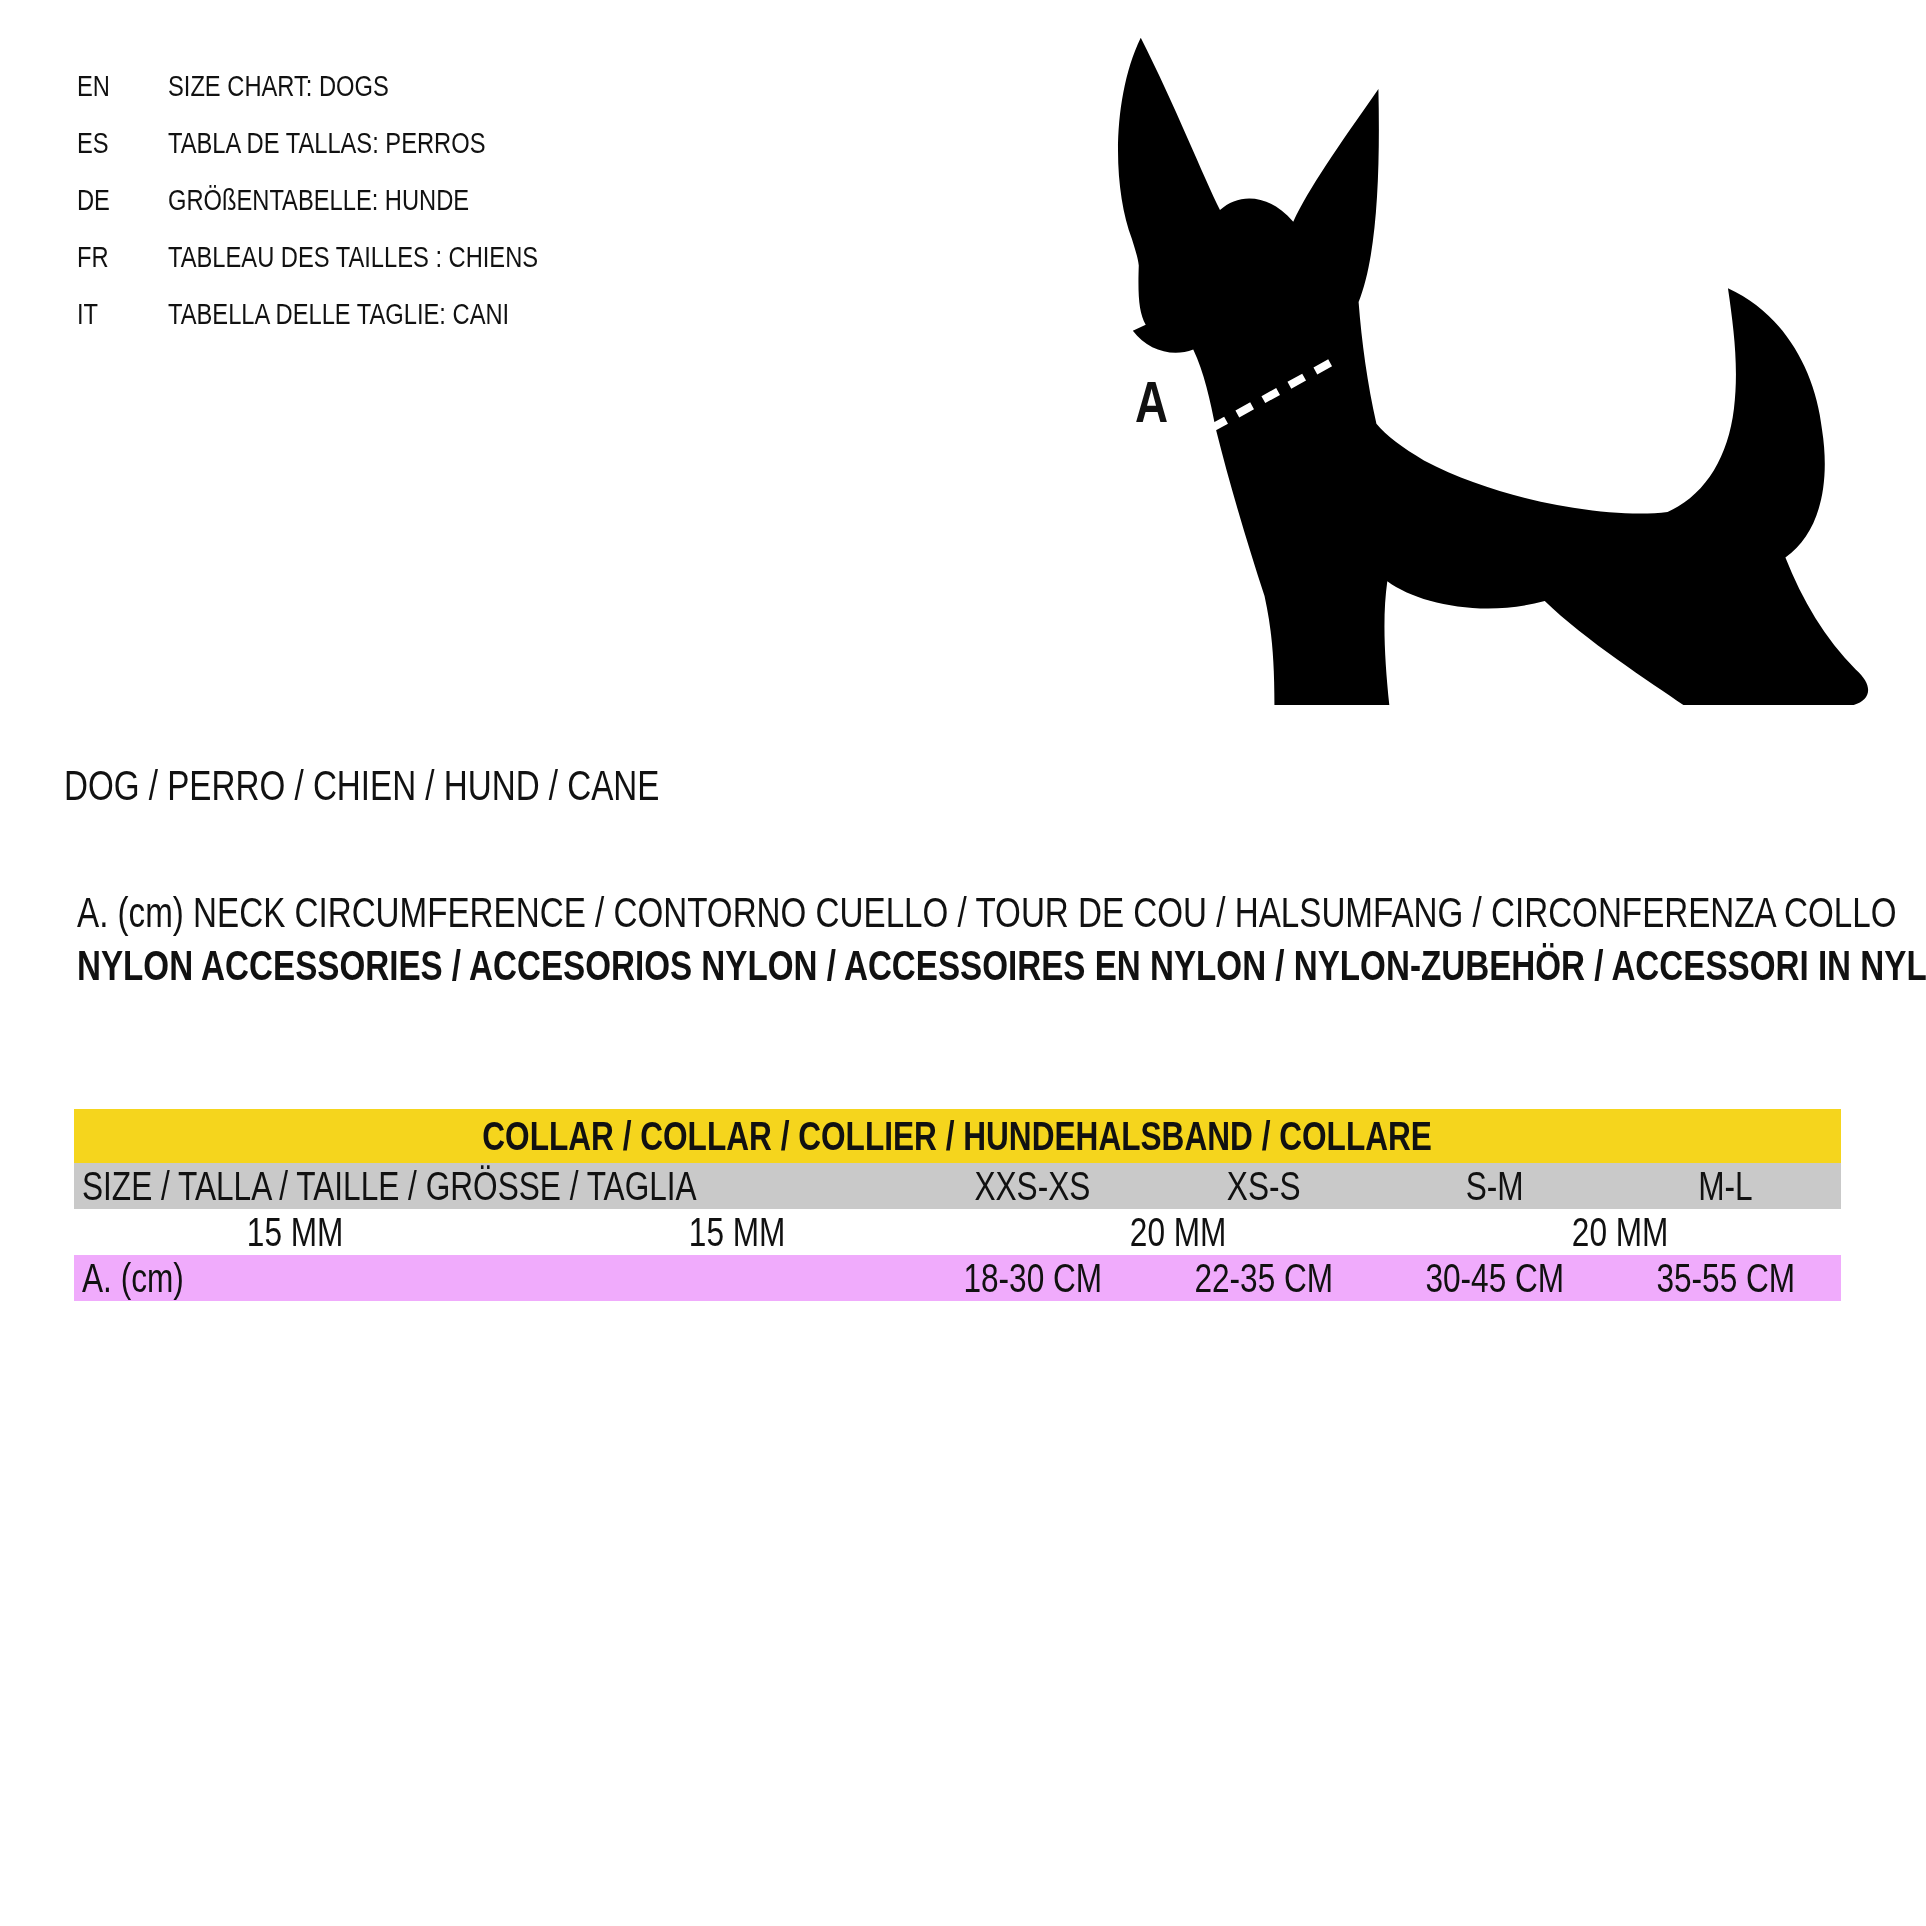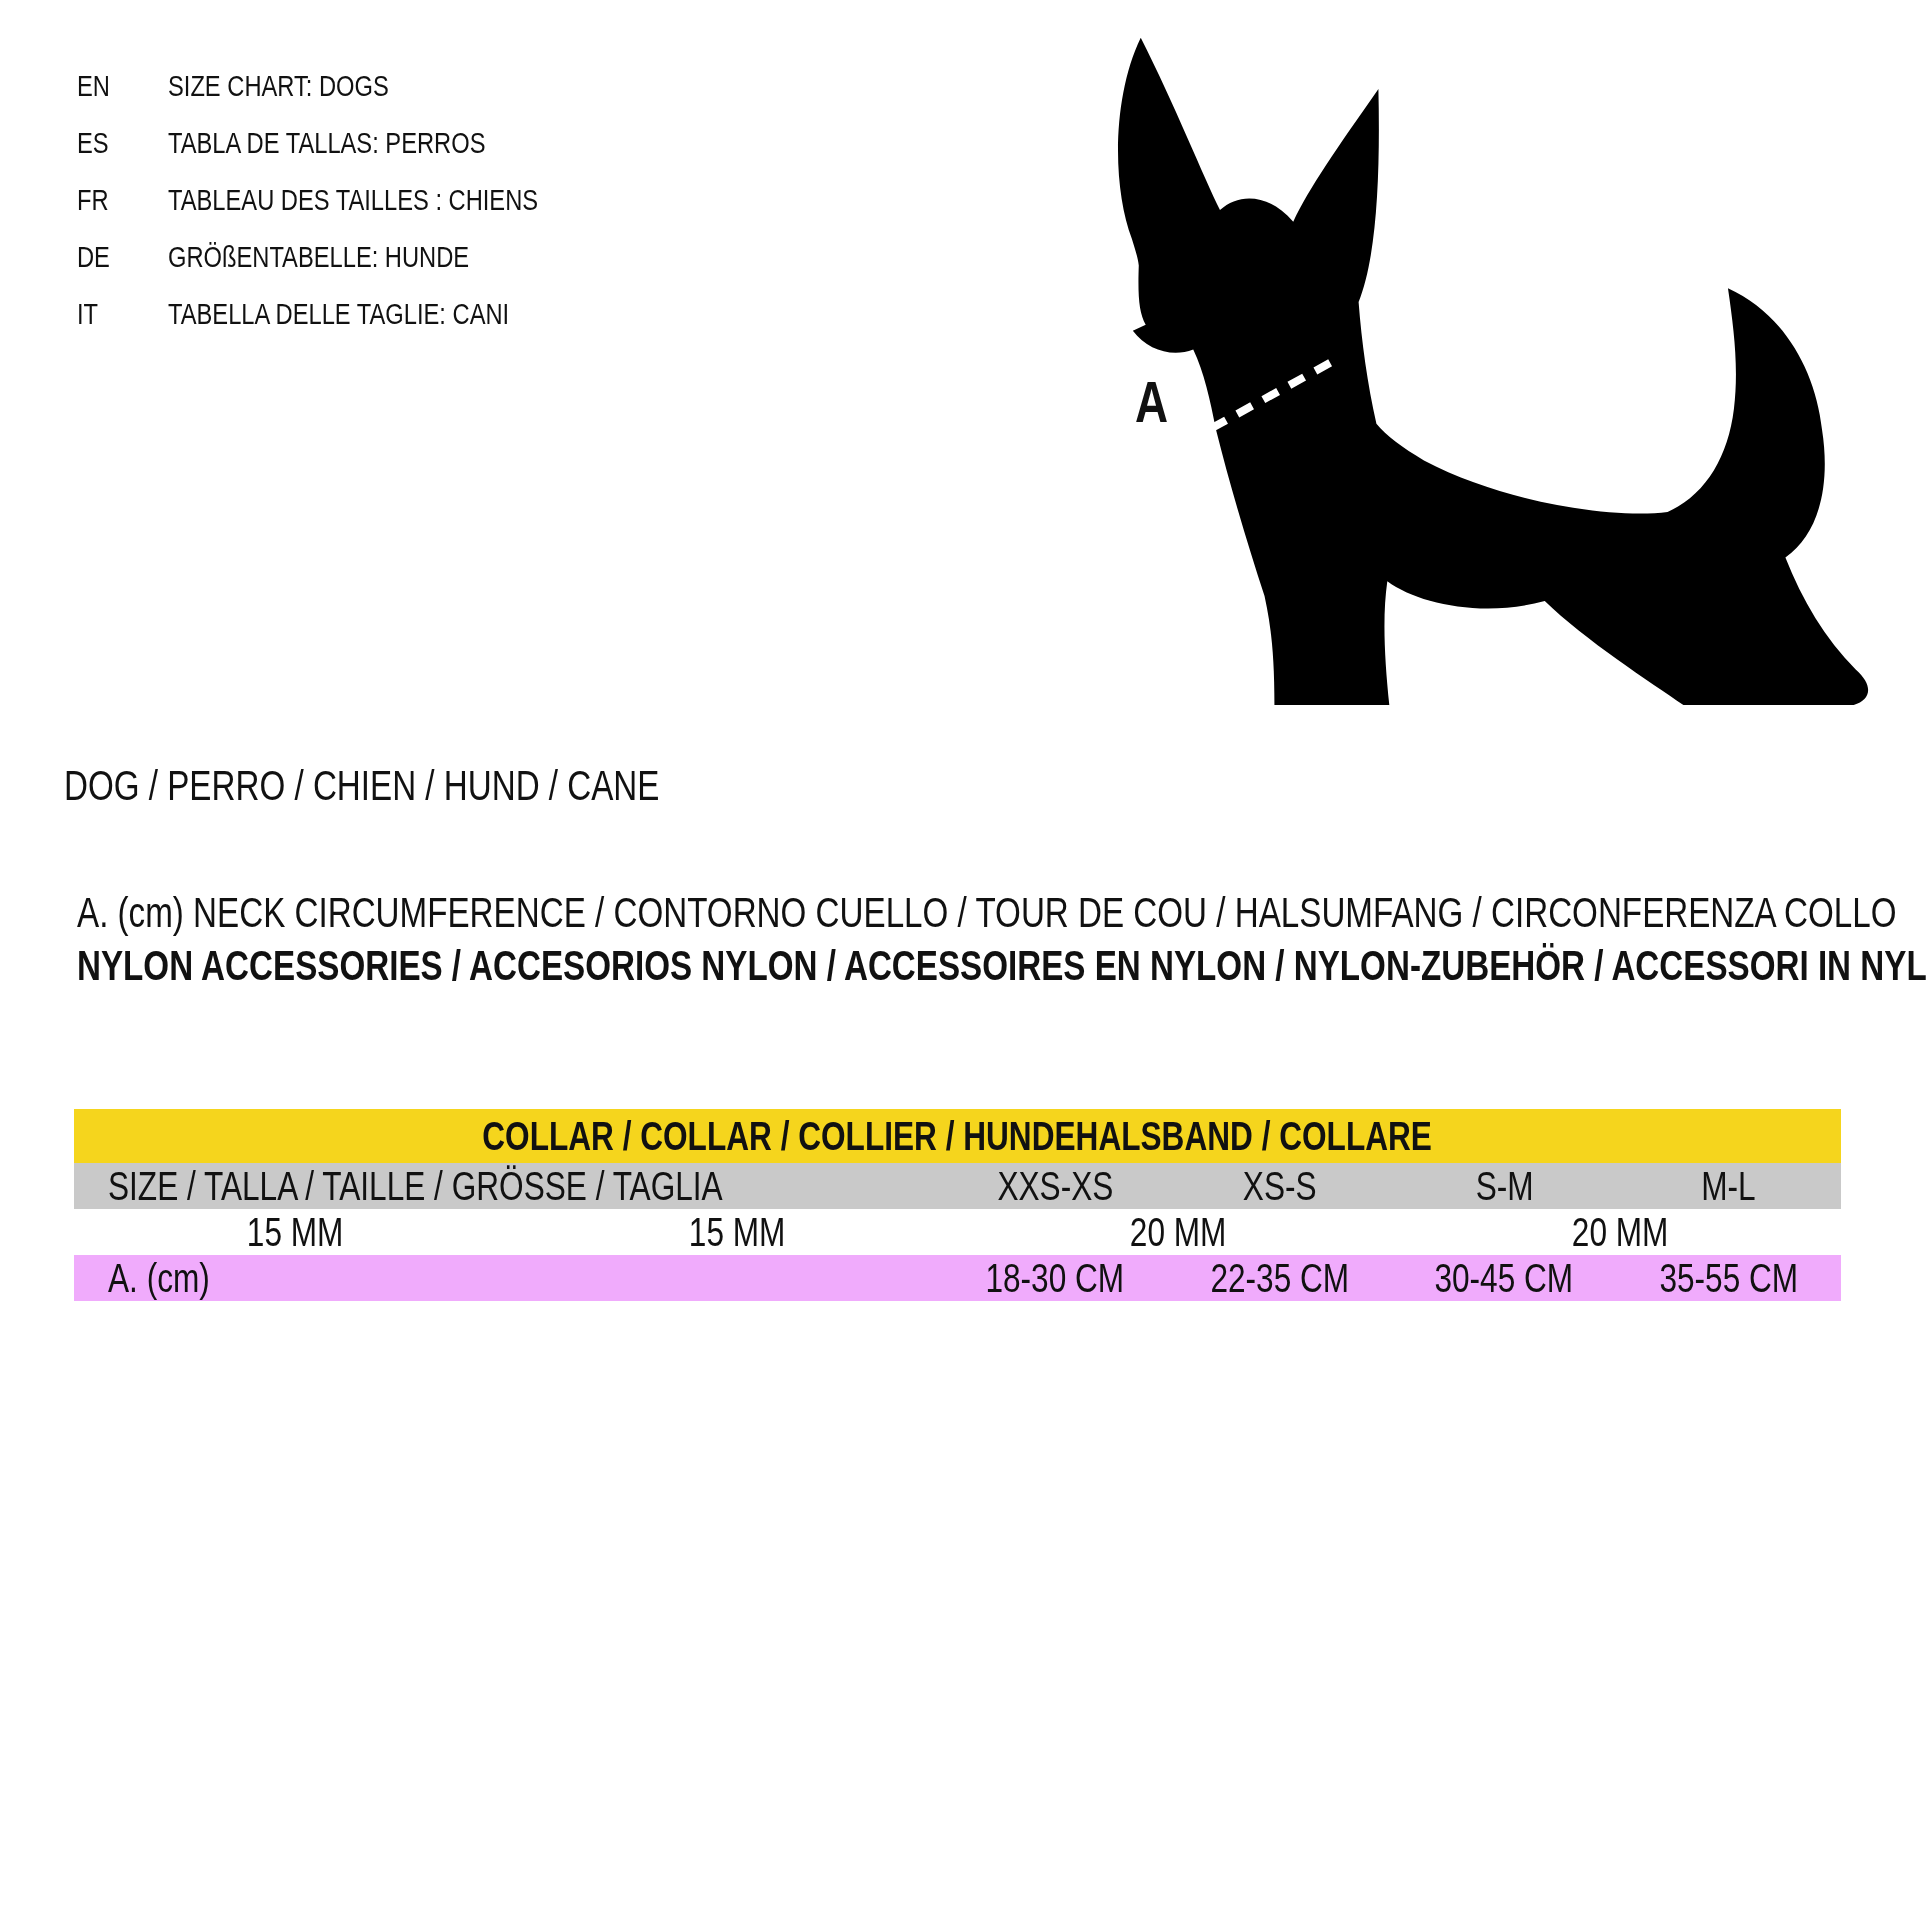--- a/index.html
+++ b/index.html
@@ -19,44 +19,44 @@
   .dog-svg{position:absolute;left:0;top:0;width:1927px;height:1927px;pointer-events:none}
   .a-label{position:absolute;left:1135px;top:368px;font-size:58px;font-weight:bold}
 
   .dog-caption{position:absolute;left:64px;top:762px;font-size:42px}
   .note-measure{position:absolute;left:77px;top:889px;font-size:42px}
   .note-material{position:absolute;left:77px;top:942px;font-size:42px;font-weight:bold}
 
   .size-table{position:absolute;left:74px;top:1109px;width:1767px}
   .t-header{height:54px;background:#F5D51D;display:flex;align-items:center;justify-content:center;font-size:40px;font-weight:bold}
   .t-row{height:46px;display:flex;align-items:center;font-size:40px}
-  .t-row .label{flex:0 0 835px;padding-left:34px;overflow:visible}
+  .t-row .label{flex:0 0 835px;padding-left:8px;overflow:visible}
   .t-row .val{flex:1;display:flex;justify-content:center;align-items:flex-start}
   .bg-silver{background:#C9C9C9}
   .bg-light{background:#f0abfc}
 </style>
 </head>
 <body>
 
 <div class="lang-list">
   <div class="lang-row">
     <span class="lang-code"><span class="cond">EN</span></span>
     <span class="cond">SIZE CHART: DOGS</span>
   </div>
   <div class="lang-row">
     <span class="lang-code"><span class="cond">ES</span></span>
     <span class="cond">TABLA DE TALLAS: PERROS</span>
   </div>
   <div class="lang-row">
+    <span class="lang-code"><span class="cond">DE</span></span>
+    <span class="cond">GRÖßENTABELLE: HUNDE</span>
+  </div>
+  <div class="lang-row">
     <span class="lang-code"><span class="cond">FR</span></span>
     <span class="cond">TABLEAU DES TAILLES : CHIENS</span>
-  </div>
-  <div class="lang-row">
-    <span class="lang-code"><span class="cond">DE</span></span>
-    <span class="cond">GRÖßENTABELLE: HUNDE</span>
   </div>
   <div class="lang-row">
     <span class="lang-code"><span class="cond">IT</span></span>
     <span class="cond">TABELLA DELLE TAGLIE: CANI</span>
   </div>
 </div>
 
 <svg class="dog-svg" viewBox="0 0 1946 1946" aria-hidden="true">
   <path fill="#000000" d="
     M 1152 38

